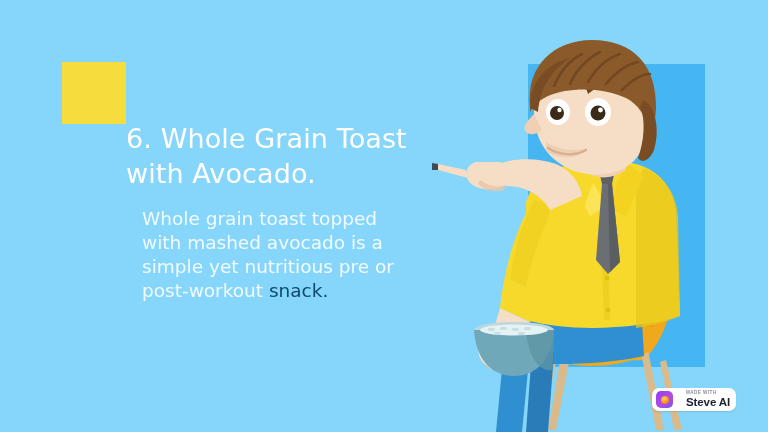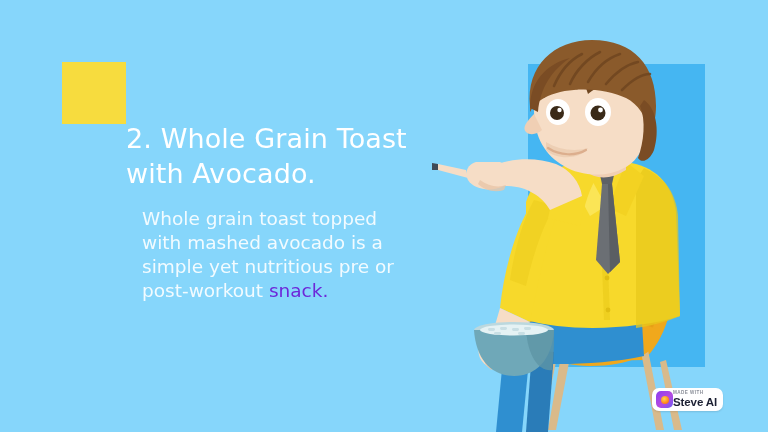--- a/index.html
+++ b/index.html
@@ -60,41 +60,41 @@
   .slide-body {
     margin: 16px 0 0 16px;
     font-size: 18.5px;
     line-height: 1.3;
     font-weight: 400;
     color: #f2fbff;
     white-space: pre-line;
     font-family: "DejaVu Sans", sans-serif;
   }
   .slide-body .hl {
-    color: #6d28d9;
+    color: #0c4a6e;
   }
 
   
   .character {
     position: absolute;
     left: 430px;
     top: 30px;
     width: 338px;
     height: 402px;
   }
   .character svg { display: block; }
 
   
   .watermark {
     position: absolute;
     left: 652px;
     top: 388px;
     display: flex;
     align-items: center;
-    gap: 0;
+    gap: 13px;
     padding: 3px 6px 3px 4px;
     background: #ffffff;
     border-radius: 7px;
     box-shadow: 0 1px 2px rgba(0,0,0,.12);
   }
   .wm-icon {
     width: 17px;
     height: 17px;
     border-radius: 5px;
     background: linear-gradient(135deg, #8b3ff0 0%, #b54ae0 55%, #6f5bf5 100%);
@@ -134,21 +134,21 @@
 </head>
 <body>
 
 <div id="slide">
 
   <div class="bg-base"></div>
   <div class="bg-panel"></div>
   <div class="deco-square"></div>
 
   <div class="text-block">
-    <h1 class="slide-title">2. Whole Grain Toast
+    <h1 class="slide-title">6. Whole Grain Toast
 with Avocado.</h1>
     <p class="slide-body"><span>Whole grain toast topped
 with mashed avocado is a
 simple yet nutritious pre or
 post-workout </span><span class="hl">snack.</span></p>
   </div>
 
   <div class="character">
     <svg width="338" height="402" viewBox="0 0 338 402" xmlns="http://www.w3.org/2000/svg">
 

